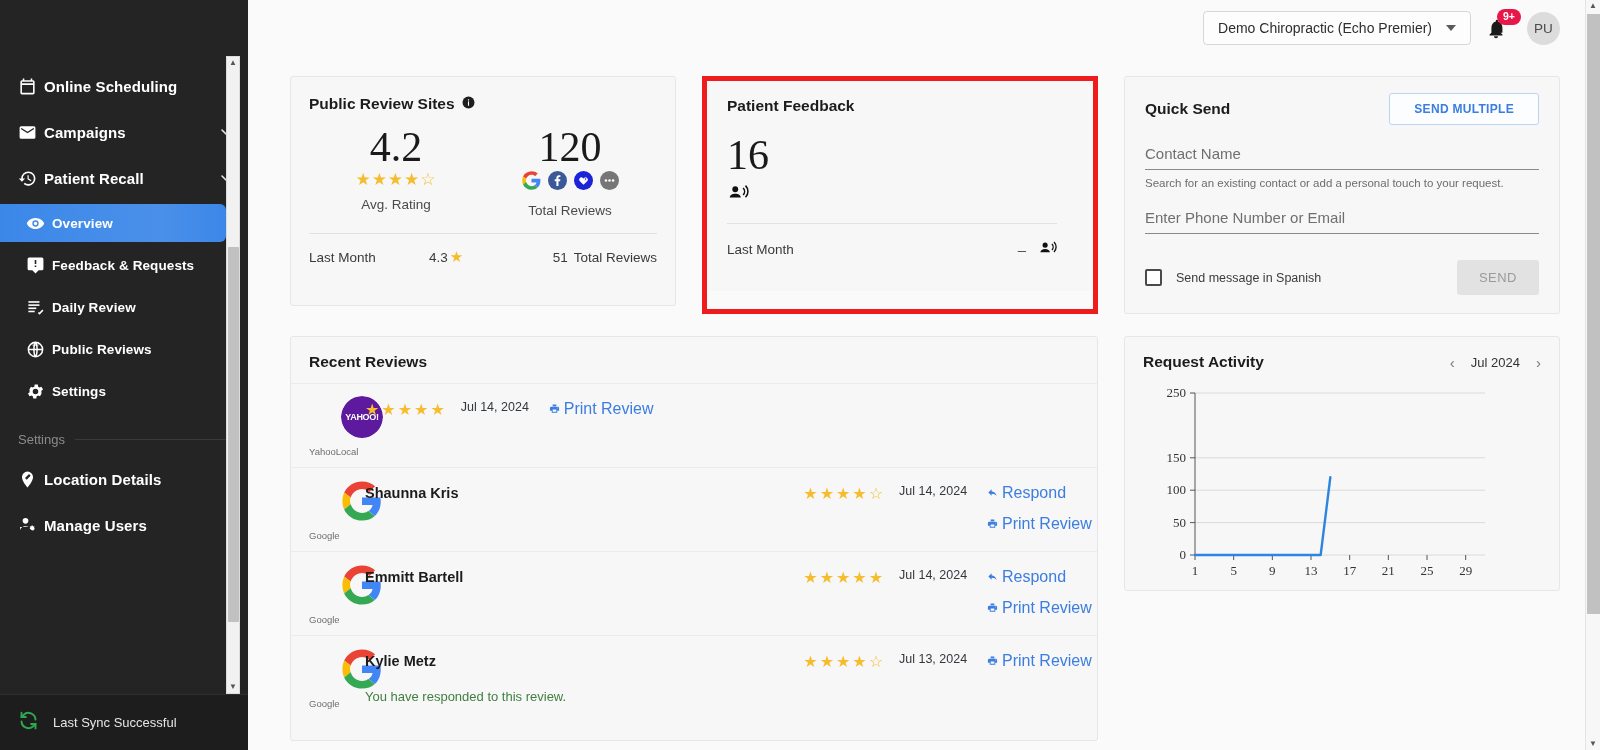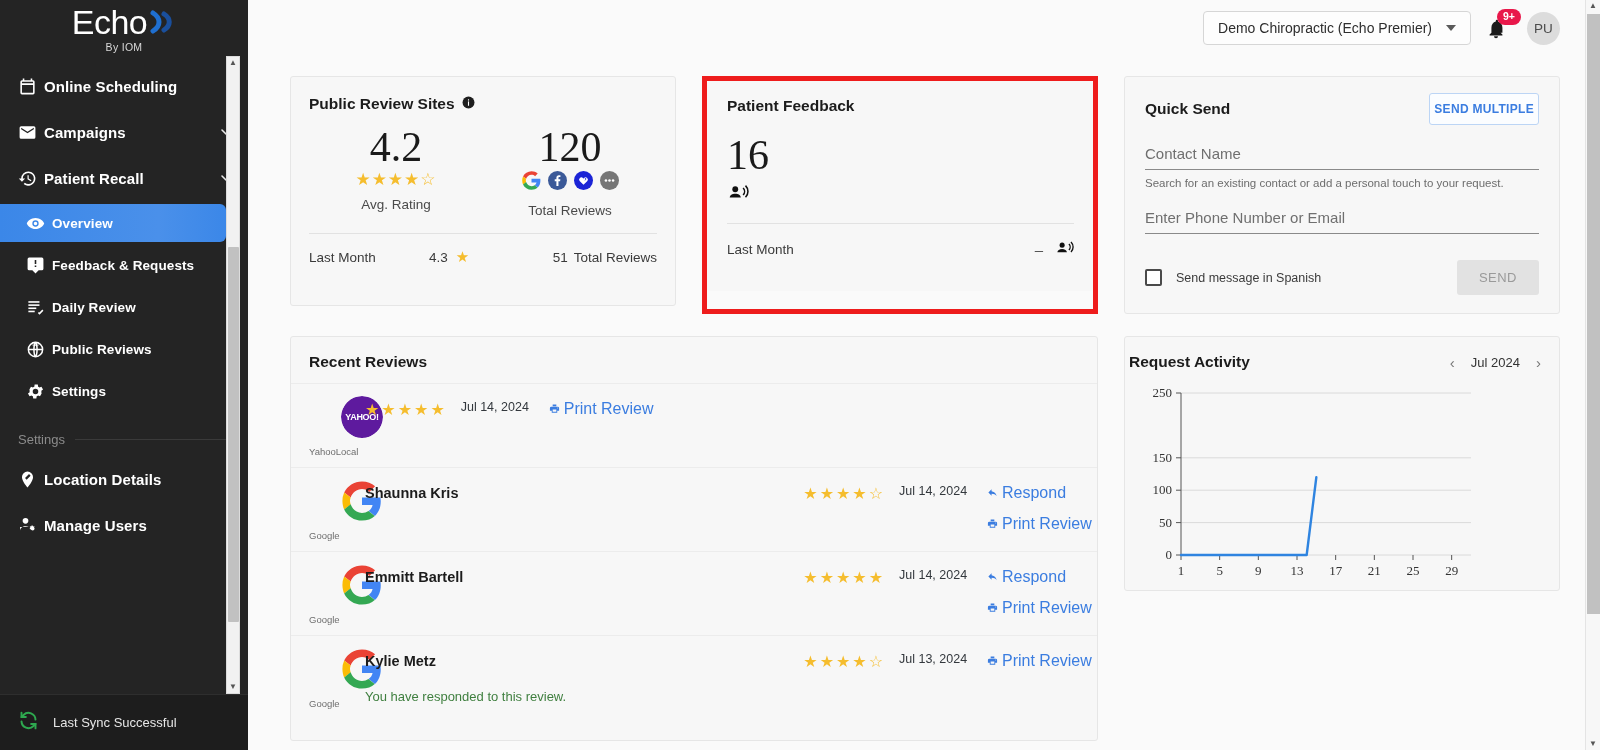--- a/index.html
+++ b/index.html
@@ -155,43 +155,43 @@
   }
   .stars { font-size: 17px; letter-spacing: 1px; color: #f5bd2e; line-height: 1; }
   .stat-label { font-size: 13.5px; color: #4a4a4a; margin-top: 9px; }
   .site-icons { display: flex; justify-content: center; gap: 7px; }
   .prs-foot {
     display: flex; align-items: center;
     border-top: 1px solid #e2e2e2;
     margin-top: 15px; padding-top: 14px; font-size: 13.5px; color: #3a3a3a;
   }
   .prs-foot .lm { width: 120px; }
-  .prs-foot .lm-rating { width: 110px; display:flex; align-items:center; gap:8px;}
+  .prs-foot .lm-rating { width: 110px; display:flex; align-items:center; gap:2px;}
   .prs-foot .lm-total { flex: 1 1 auto; text-align: right; }
   .prs-foot .lm-total b { font-weight: 400; margin-right: 6px; }
 
   
   .pf-outer { border: 5px solid #ee1c1c; }
-  .pf { padding: 16px 19px 0 20px; height: 220px; }
+  .pf { padding: 16px 36px 0 20px; height: 220px; }
   .pf .big-num { text-align: left; margin-top: 16px; }
   .pf-foot {
     display: flex; align-items: center; justify-content: space-between;
     border-top: 1px solid #e2e2e2; margin-top: 16px; padding-top: 14px;
     font-size: 13.5px; color: #3a3a3a;
   }
   .pf-foot .right { display: flex; align-items: center; gap: 12px; }
   .dash { color: #555; font-size: 15px; }
 
   
   .qs { padding: 16px 20px 18px 20px; }
   .qs-head { display: flex; align-items: center; justify-content: space-between; }
   .btn-outline {
     border: 1px solid #bcd5f5; border-radius: 3px; background: #fbfdff;
     color: #3b7de0; font-size: 12px; font-weight: 700; letter-spacing: .3px;
-    padding: 8px 4px; cursor: pointer;
+    padding: 8px 24px; cursor: pointer;
   }
   .field { margin-top: 18px; }
   .field input {
     width: 100%; border: none; border-bottom: 1px solid #8a8a8a;
     background: transparent; font-size: 15px; color: #333;
     padding: 2px 0 7px 0; outline: none;
     font-family: "Liberation Sans", sans-serif;
   }
   .field input::placeholder { color: #6f6f6f; }
   .field-help { font-size: 11.5px; color: #6d6d6d; margin-top: 7px; }
@@ -233,21 +233,21 @@
   .rv-right { display: flex; align-items: flex-start; gap: 14px; padding-top: 4px; }
   .rv-stars { font-size: 16px; color: #f5bd2e; letter-spacing: 2px; white-space: nowrap; }
   .rv-date { font-size: 12.5px; color: #33383d; white-space: nowrap; width: 74px; }
   .rv-actions { width: 92px; display: flex; flex-direction: column; gap: 13px; align-items: flex-start; }
   .rv-link {
     font-size: 16px; color: #3b7de0; display: flex; align-items: center; gap: 4px;
     cursor: pointer; white-space: nowrap;
   }
 
   
-  .ra { padding: 16px 18px 16px 4px; height: 255px; }
+  .ra { padding: 16px 18px 16px 18px; height: 255px; }
   .ra-head { display: flex; align-items: center; justify-content: space-between; }
   .ra-nav { display: flex; align-items: center; gap: 16px; font-size: 13px; color: #333; }
   .ra-arrow { color: #777; font-size: 15px; cursor: pointer; line-height: 1; }
   .ra-chart { margin-top: 14px; }
 
   
   .page-scroll {
     position: absolute; top: 0; right: 0; width: 15px; height: 750px;
     background: #f7f7f7; border-left: 1px solid #e4e4e4;
   }
@@ -257,32 +257,20 @@
   }
   .ps-arrow {
     position: absolute; left: 3px; font-size: 8px; color: #555; line-height: 8px;
   }
 </style>
 </head>
 <body>
 
 <aside class="sidebar">
 
-  <div class="logo-wrap">
-    <div class="logo-row">
-      <span class="logo-text">Echo</span>
-      <span class="logo-waves">
-        <svg width="26" height="28" viewBox="0 0 26 28">
-          <path d="M3 5 C11 10, 11 18, 3 23" stroke="#1f6fd0" stroke-width="5" fill="none" stroke-linecap="round"></path>
-          <path d="M14 6 C21 10.5, 21 17.5, 14 22" stroke="#1a4f9c" stroke-width="5" fill="none" stroke-linecap="round"></path>
-        </svg>
-      </span>
-    </div>
-    <div class="logo-sub">By IOM</div>
-  </div>
 
   <div class="nav-scroll">
     <div class="nav-section">
 
       <div class="nav-item">
         <span class="nav-icon">
           <svg width="19" height="19" viewBox="0 0 24 24" fill="#fff">
             <path d="M19 4h-1V2h-2v2H8V2H6v2H5a2 2 0 00-2 2v14a2 2 0 002 2h14a2 2 0 002-2V6a2 2 0 00-2-2zm0 16H5V10h14v10zM5 8V6h14v2H5z"></path>
           </svg>
         </span>

